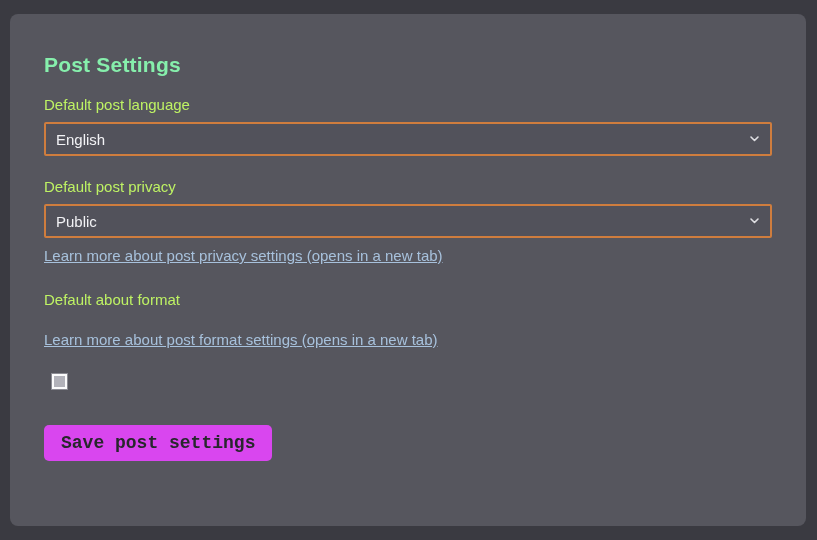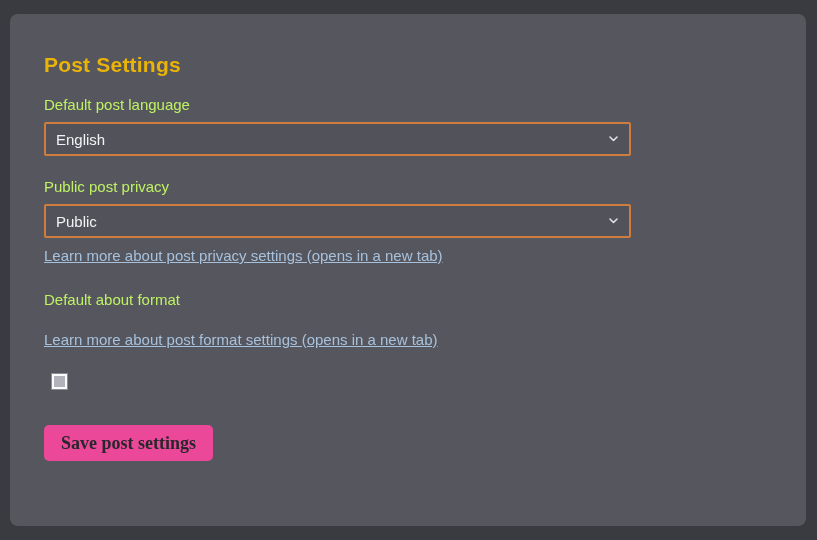--- a/index.html
+++ b/index.html
@@ -20,34 +20,34 @@
     height: 512px;
     background: #56565e;
     border-radius: 8px;
     padding: 38px 34px;
   }
   h1.page-title {
     margin: 0 0 17px 0;
     font-size: 21px;
     line-height: 26px;
     font-weight: 700;
-    color: #eab308;
+    color: #86efac;
     letter-spacing: 0.2px;
   }
   .field-label {
     display: block;
     font-size: 15px;
     line-height: 20px;
     color: #bef264;
     margin: 0 0 7px 0;
   }
   .group { margin-bottom: 20px; }
   .select-wrap {
     position: relative;
-    width: 587px;
+    width: 728px;
   }
   select.setting-select {
     appearance: none;
     -webkit-appearance: none;
     width: 100%;
     height: 34px;
     background: #52525b;
     border: 2px solid #cf7d3e;
     border-radius: 2px;
     color: #f2f2f5;
@@ -92,25 +92,25 @@
     height: 15px;
     margin: 0 0 0 8px;
     background: #b2b2ba;
     border: 2px solid #fbfbfc;
     outline: 1px solid #8b8b93;
     cursor: pointer;
     flex: 0 0 auto;
   }
   button.save-btn {
     display: inline-block;
-    background: #ec4899;
+    background: #d946ef;
     color: #27272c;
     border: none;
     border-radius: 5px;
-    font-family: Liberation Serif, serif;
+    font-family: Liberation Mono, monospace;
     font-size: 18px;
     font-weight: 700;
     line-height: 22px;
     padding: 7px 17px;
     cursor: pointer;
   }
 </style>
 </head>
 <body>
 
@@ -126,21 +126,21 @@
       </select>
       <span class="chevron">
         <svg width="13" height="13" viewBox="0 0 13 13">
             <path d="M3 4.5 L6.5 8 L10 4.5" stroke="#dfdfe3" stroke-width="1.6" fill="none" stroke-linecap="round" stroke-linejoin="round"></path>
           </svg>
       </span>
     </div>
   </div>
 
   <div class="group group-privacy">
-    <label class="field-label">Public post privacy</label>
+    <label class="field-label">Default post privacy</label>
     <div class="select-wrap">
       <select class="setting-select">
         <option>Public</option>
       </select>
       <span class="chevron">
         <svg width="13" height="13" viewBox="0 0 13 13">
             <path d="M3 4.5 L6.5 8 L10 4.5" stroke="#dfdfe3" stroke-width="1.6" fill="none" stroke-linecap="round" stroke-linejoin="round"></path>
           </svg>
       </span>
     </div>

